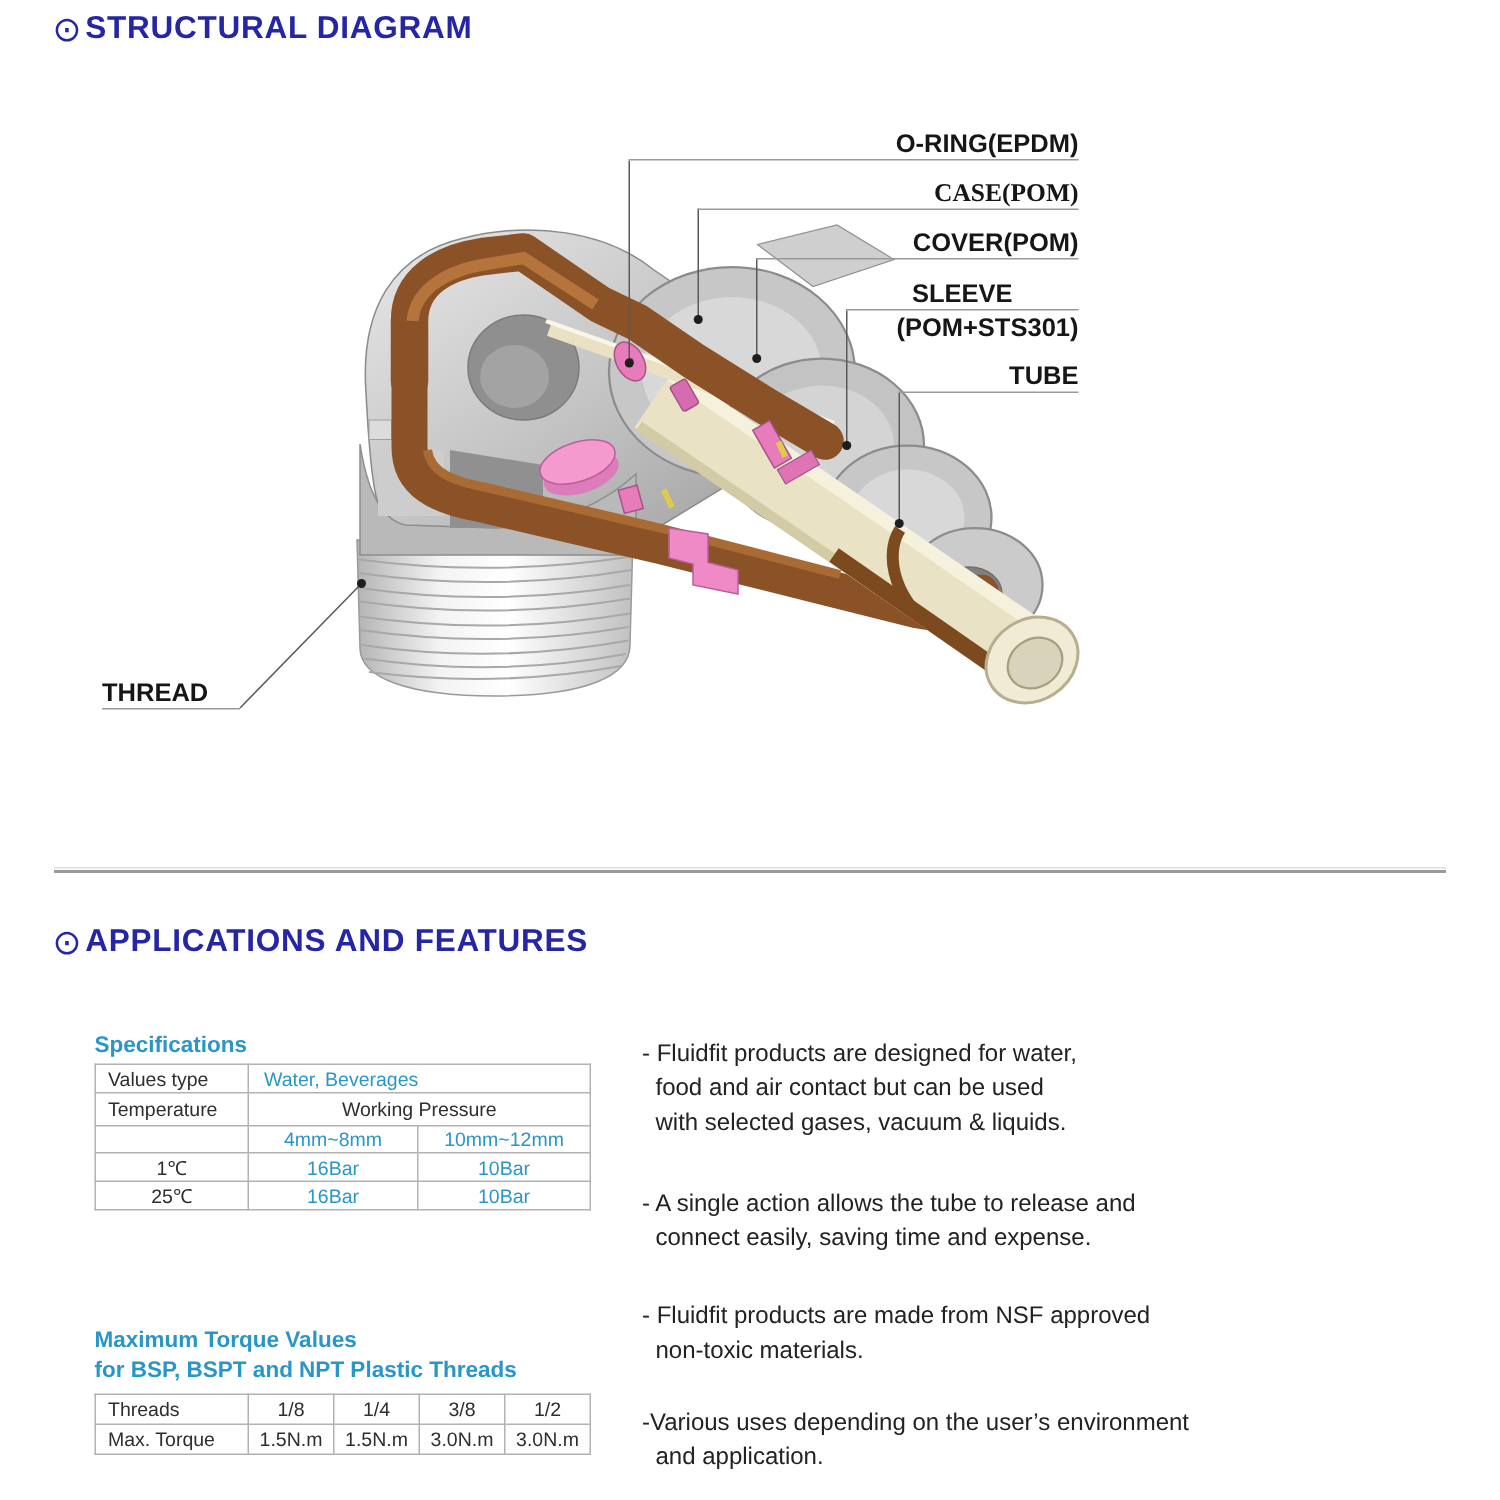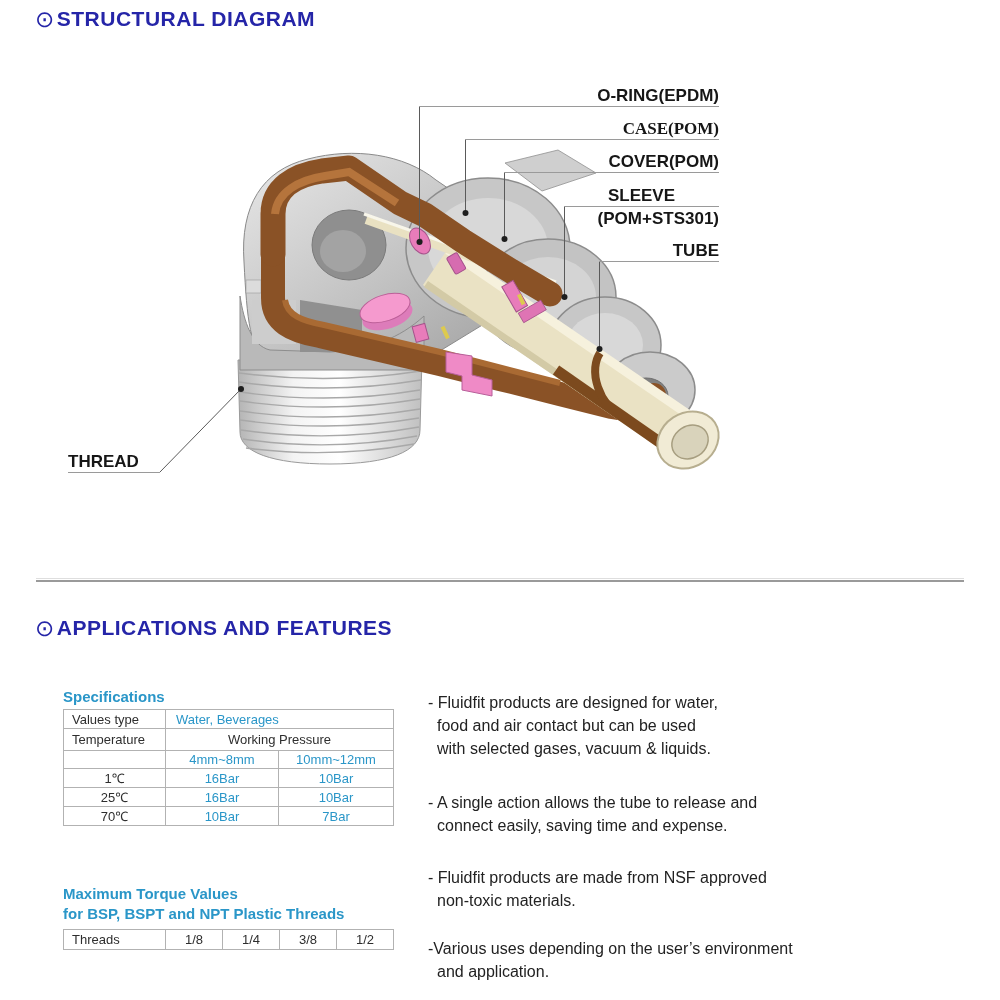--- a/index.html
+++ b/index.html
@@ -202,25 +202,20 @@
     <tr style="height:19px">
       <td class="ctr">1℃</td>
       <td class="ctr blue">16Bar</td>
       <td class="ctr blue">10Bar</td>
     </tr>
     <tr style="height:19px">
       <td class="ctr">25℃</td>
       <td class="ctr blue">16Bar</td>
       <td class="ctr blue">10Bar</td>
     </tr>
-    <tr style="height:19px">
-      <td class="ctr">70℃</td>
-      <td class="ctr blue">10Bar</td>
-      <td class="ctr blue">7Bar</td>
-    </tr>
   </tbody>
     </table>
 
   <div class="tbl-title" style="left:63px;top:884px;">
     <div>Maximum Torque Values</div>
     <div>for BSP, BSPT and NPT Plastic Threads</div>
   </div>
   <table class="torq">
     <colgroup>
         <col style="width:102px">
@@ -230,20 +225,27 @@
         <col style="width:57px">
       </colgroup>
     <tbody>
         <tr style="height:19px">
       <td class="lbl">Threads</td>
       <td class="ctr">1/8</td>
       <td class="ctr">1/4</td>
       <td class="ctr">3/8</td>
       <td class="ctr">1/2</td>
     </tr>
+    <tr style="height:19px">
+      <td class="lbl">Max. Torque</td>
+      <td class="ctr">1.5N.m</td>
+      <td class="ctr">1.5N.m</td>
+      <td class="ctr">3.0N.m</td>
+      <td class="ctr">3.0N.m</td>
+    </tr>
   </tbody>
     </table>
 
   <div class="feature" style="top:691px;">
     <div>- Fluidfit products are designed for water,</div>
     <div class="cont">food and air contact but can be used</div>
     <div class="cont">with selected gases, vacuum &amp; liquids.</div>
   </div>
   <div class="feature" style="top:791px;">
     <div>- A single action allows the tube to release and</div>

